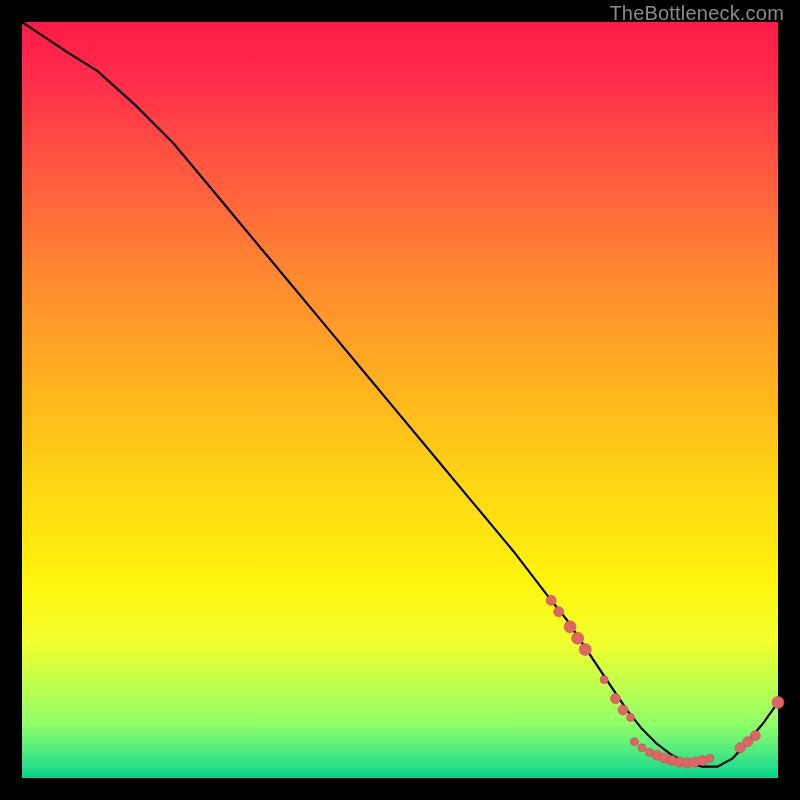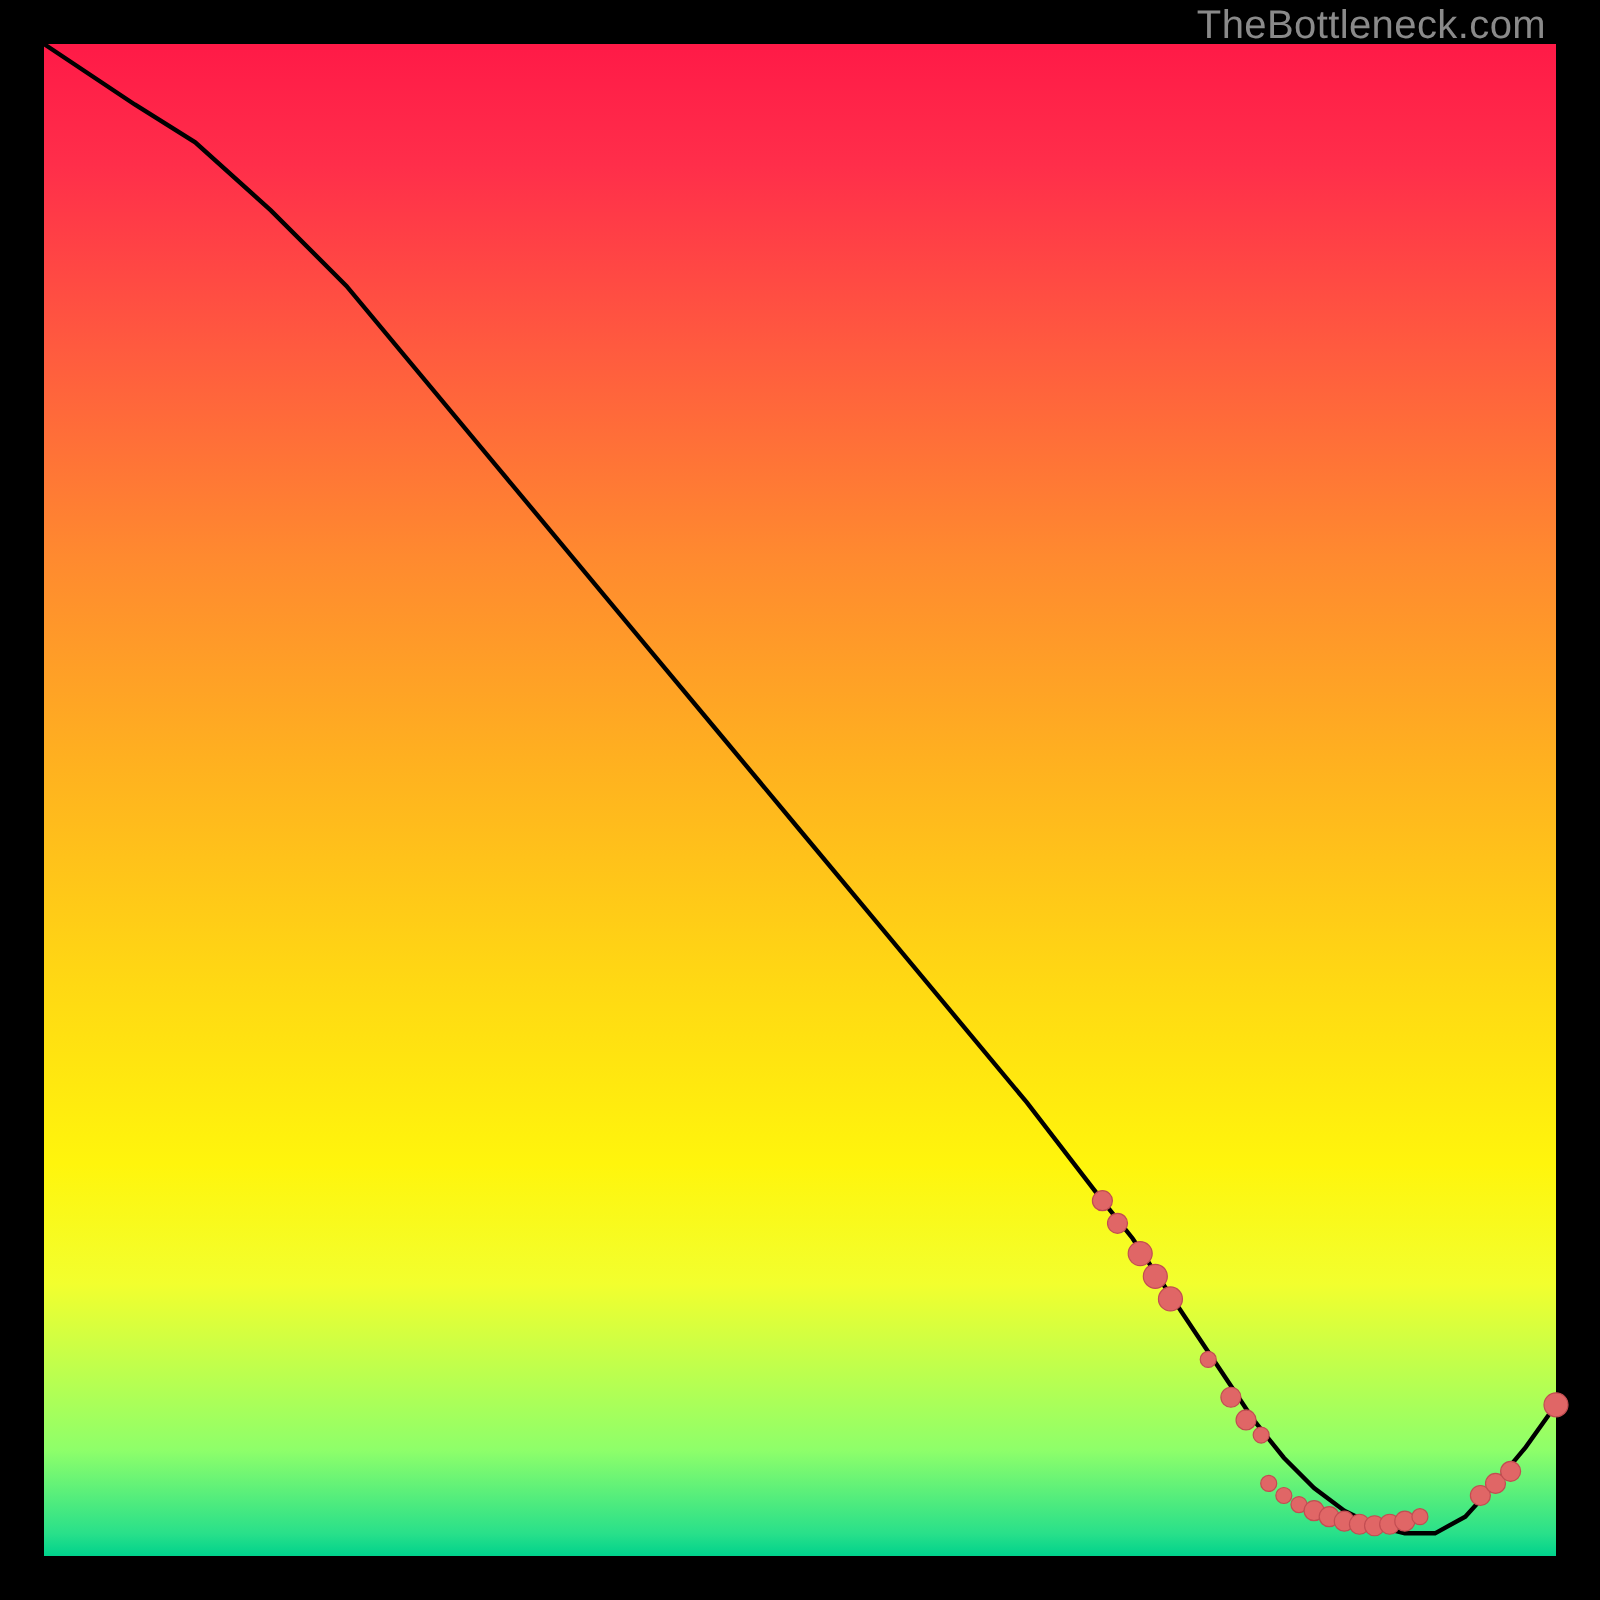--- a/index.html
+++ b/index.html
@@ -36,21 +36,21 @@
       #fff50c 74%,
       #f2ff2e 82%,
       #8eff6a 93%,
       #29e08a 98.5%,
       #00d28c 100%
     );
   }
   .watermark {
     position: absolute;
     top: 2px;
-    right: 27px;
+    right: 16px;
     color: #8a8a8a;
     font-size: 20px;
     letter-spacing: 0.2px;
   }
   svg.curve {
     position: absolute;
     top: 0;
     left: 0;
     width: 756px;
     height: 756px;

